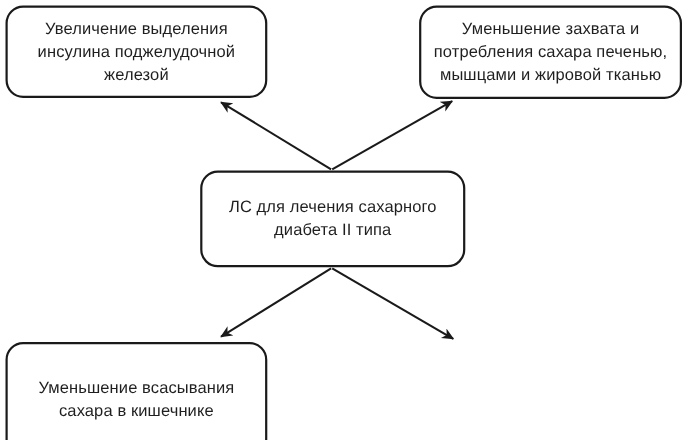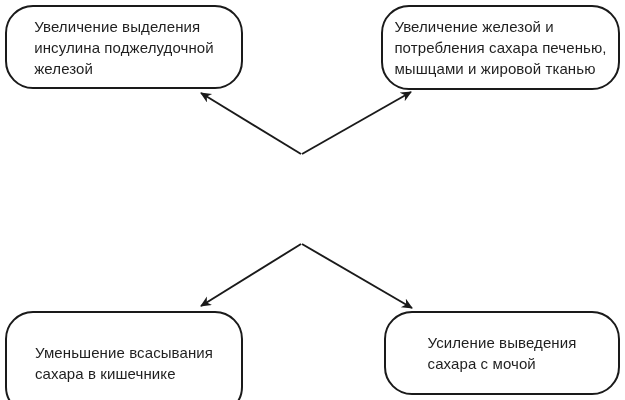--- a/index.html
+++ b/index.html
@@ -19,26 +19,26 @@
     position: absolute;
     left: 0;
     top: 0;
     width: 625px;
     height: 400px;
   }
   .node {
     position: absolute;
     box-sizing: border-box;
     border: 2px solid #1a1a1a;
-    border-radius: 28px;
+    border-radius: 16px;
     background: #ffffff;
     display: flex;
     align-items: center;
     justify-content: center;
-    text-align: left;
+    text-align: center;
     padding: 6px 10px;
   }
   .node .label {
     white-space: pre-line;
     font-size: 15px;
     line-height: 21px;
     color: #1f1f1f;
     letter-spacing: 0.1px;
   }
   .node-top-left     { left: 5px;   top: 5px;   width: 238px; height: 84px; }
@@ -64,29 +64,29 @@
     <line x1="302" y1="244" x2="412" y2="308" stroke="#1a1a1a" stroke-width="1.9" marker-end="url(#arrowhead)"></line>
   </svg>
 
   <div class="node node-top-left">
     <span class="label">Увеличение выделения
 инсулина поджелудочной
 железой</span>
   </div>
 
   <div class="node node-top-right">
-    <span class="label">Увеличение железой и
+    <span class="label">Уменьшение захвата и
 потребления сахара печенью,
 мышцами и жировой тканью</span>
   </div>
 
+  <div class="node node-center">
+    <span class="label">ЛС для лечения сахарного
+диабета II типа</span>
+  </div>
 
   <div class="node node-bottom-left">
     <span class="label">Уменьшение всасывания
 сахара в кишечнике</span>
   </div>
 
-  <div class="node node-bottom-right">
-    <span class="label">Усиление выведения
-сахара с мочой</span>
-  </div>
 
 </div>
 
 </body></html>

